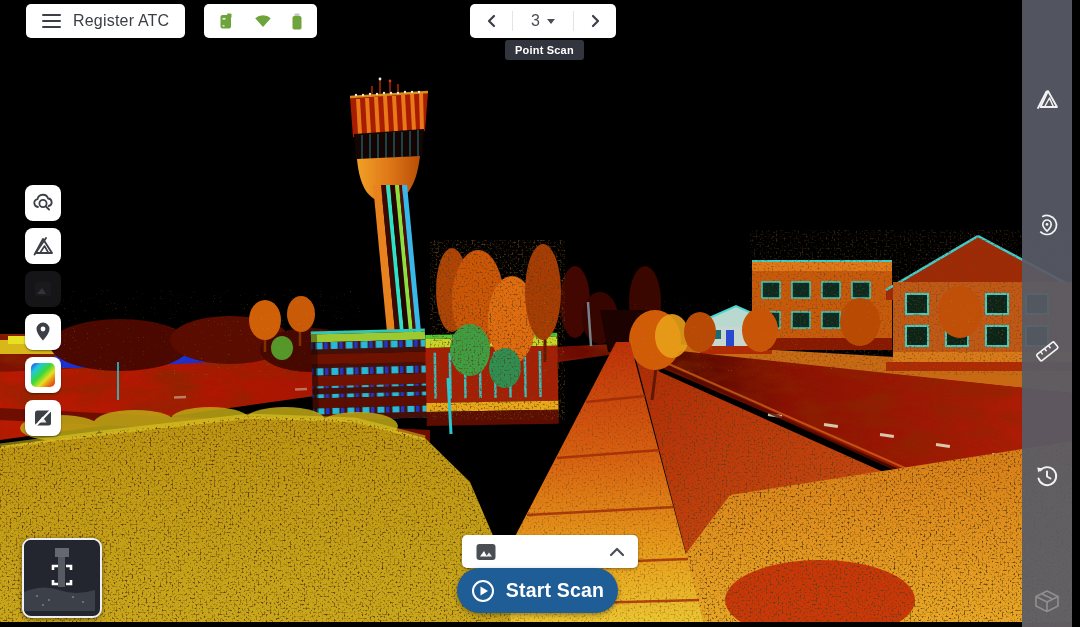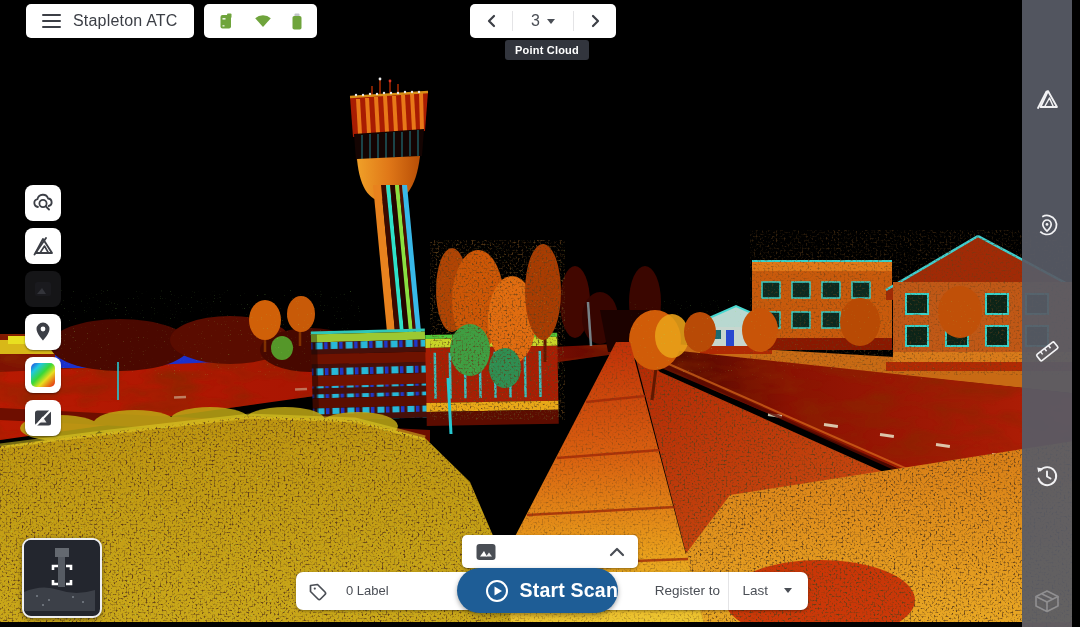--- a/index.html
+++ b/index.html
@@ -49,21 +49,21 @@
   .stationdivider{height:1px;background:#e3e3e5;margin:3px 9px 0 9px;}
   .stationtime{font-size:21px;font-weight:700;color:#3b3f47;letter-spacing:.5px;margin-top:1px;}
   .scanbar{left:296px;top:572px;width:512px;height:38px;z-index:41;border-radius:7px;}
   .scanbar .tag{position:absolute;left:12px;top:10px;}
   .labeltext{position:absolute;left:50px;top:11px;font-size:13px;color:#4a4e55;}
   .registertext{position:absolute;right:88px;top:11px;font-size:13.5px;color:#4a4e55;}
   .scan-divider{position:absolute;right:79px;top:0;width:1px;height:100%;background:#e4e4e6;}
   .lasttext{position:absolute;right:40px;top:11px;font-size:13.5px;color:#4a4e55;cursor:pointer;}
   .lastcaret{position:absolute;right:16px;top:16px;}
   .startscan{position:absolute;left:457px;top:568px;width:161px;height:45px;border-radius:23px;background:#1e5d96;
-             z-index:43;display:flex;align-items:center;justify-content:flex-end;gap:11px;cursor:pointer;
+             z-index:43;display:flex;align-items:center;justify-content:center;gap:11px;cursor:pointer;
              box-shadow:0 2px 5px rgba(0,0,0,.35);}
   .startscan .lbl{color:#fff;font-size:19.5px;font-weight:600;letter-spacing:.2px;}
 
   
   .rsidebar{position:absolute;left:1022px;top:0;width:50px;height:627px;background:rgba(88,91,102,.93);z-index:30;}
   .rtb{position:absolute;left:50%;transform:translateX(-50%);cursor:pointer;}
 </style>
 </head>
 <body>
 
@@ -384,21 +384,21 @@
   </svg>
 
   <div class="blackstrip-bottom"></div>
 
   <div class="panel titlebox">
     <div class="hamburger">
         <span></span>
         <span></span>
         <span></span>
       </div>
-    <div class="titletext">Stapleton ATC</div>
+    <div class="titletext">Register ATC</div>
   </div>
 
   <div class="panel statusbox">
     <svg width="19" height="19" viewBox="0 0 19 19">
       <rect x="3.5" y="3" width="10.5" height="13.5" rx="2" fill="#6fa43c"></rect>
       <rect x="10" y="1.5" width="4.5" height="4.5" rx="1" fill="#6fa43c"></rect>
       <rect x="5.5" y="6" width="3" height="1.6" fill="#fff" opacity=".85"></rect>
       <rect x="5.5" y="13" width="2" height="1.6" fill="#fff" opacity=".7"></rect>
     </svg>
     <svg width="20" height="18" viewBox="0 0 20 18">
@@ -421,21 +421,21 @@
       <span class="navnum">3</span>
       <span class="caret"></span>
     </div>
     <div class="vdiv"></div>
     <div class="navbtn">
       <svg width="11" height="14" viewBox="0 0 11 14">
         <polyline points="3,2 8,7 3,12" fill="none" stroke="#3c3f46" stroke-width="2.2" stroke-linecap="round" stroke-linejoin="round"></polyline>
       </svg>
     </div>
   </div>
-  <div class="tooltip">Point Cloud</div>
+  <div class="tooltip">Point Scan</div>
 
   <div class="ltb" style="top:185px">
     <svg width="24" height="24" viewBox="0 0 24 24">
       <path d="M7,16 a4,4 0 0 1 -0.5,-7.9 a5.5,5.5 0 0 1 10.6,-0.6 a3.8,3.8 0 0 1 0.6,7.5" fill="none" stroke="#3c3f46" stroke-width="1.8" stroke-linecap="round"></path>
       <circle cx="12" cy="12.5" r="3.6" fill="none" stroke="#3c3f46" stroke-width="1.8"></circle>
       <line x1="14.8" y1="15.3" x2="18" y2="18.5" stroke="#3c3f46" stroke-width="1.9" stroke-linecap="round"></line>
     </svg>
   </div>
   <div class="ltb" style="top:228px">
     <svg width="24" height="24" viewBox="0 0 24 24">
@@ -494,31 +494,20 @@
       <rect x="1.5" y="2" width="19" height="16" rx="3" fill="#4a4e55"></rect>
       <path d="M5,14.5 L9,9 L12,14.5 Z" fill="#fff"></path>
       <path d="M11,14.5 L14,10.5 L17,14.5 Z" fill="#fff" opacity=".9"></path>
     </svg>
     <svg width="16" height="10" viewBox="0 0 16 10" style="cursor:pointer">
       <polyline points="2,8 8,2 14,8" fill="none" stroke="#4a4e55" stroke-width="2.2" stroke-linecap="round" stroke-linejoin="round"></polyline>
     </svg>
   </div>
 
 
-  <div class="panel scanbar">
-    <svg class="tag" width="20" height="19" viewBox="0 0 20 19">
-      <path d="M2.5,3.5 L9.5,2.5 L17,10 a1.8,1.8 0 0 1 0,2.5 l-4.5,4.5 a1.8,1.8 0 0 1 -2.5,0 L2.5,9.5 Z" fill="none" stroke="#4a4e55" stroke-width="1.7" stroke-linejoin="round"></path>
-      <circle cx="6.8" cy="6.6" r="1.1" fill="#4a4e55"></circle>
-    </svg>
-    <span class="labeltext">0 Label</span>
-    <span class="registertext">Register to</span>
-    <div class="scan-divider"></div>
-    <span class="lasttext">Last</span>
-    <span class="caret lastcaret"></span>
-  </div>
 
   <div class="startscan">
     <svg width="24" height="24" viewBox="0 0 24 24">
       <circle cx="12" cy="12" r="10" fill="none" stroke="#fff" stroke-width="2"></circle>
       <polygon points="9.5,7.5 17,12 9.5,16.5" fill="#fff"></polygon>
     </svg>
     <span class="lbl">Start Scan</span>
   </div>
 
   <div class="rsidebar">

